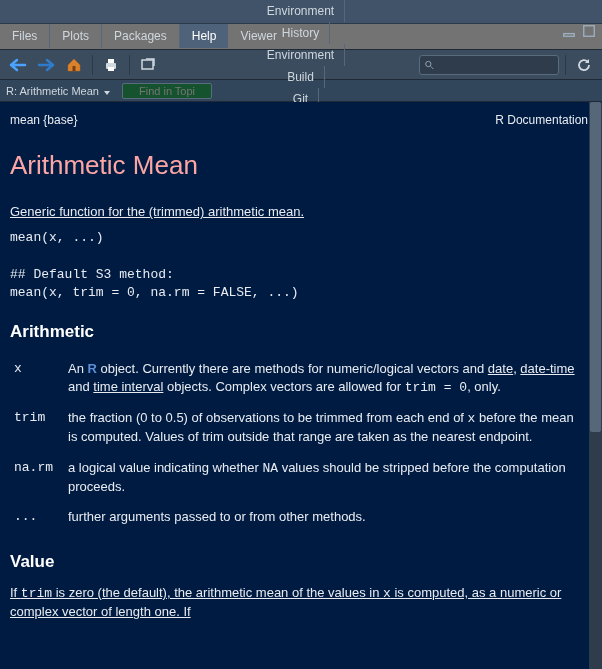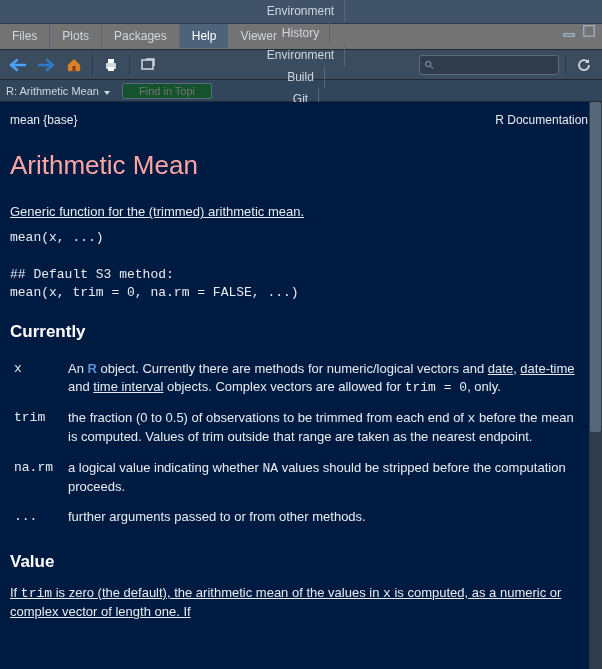--- a/index.html
+++ b/index.html
@@ -275,21 +275,21 @@
     </div>
     <h1>Arithmetic Mean</h1>
 
     <p>Generic function for the (trimmed) arithmetic mean.</p>
 
     <pre>mean(x, ...)
 
 ## Default S3 method:
 mean(x, trim = 0, na.rm = FALSE, ...)</pre>
 
-    <h2>Currently</h2>
+    <h2>Arithmetic</h2>
     <table class="args-table">
       <tbody>
           <tr>
         <td class="argname">x</td>
         <td>
           <span>An </span><span class="rlogo">R</span><span> object. Currently there are methods for numeric/logical vectors and </span><span class="ul">date</span><span>, </span><span class="ul">date-time</span><span> and </span><span class="ul">time interval</span><span> objects. Complex vectors are allowed for </span><span class="mono">trim = 0</span><span>, only.</span>
         </td>
       </tr>
       <tr>
         <td class="argname">trim</td>

